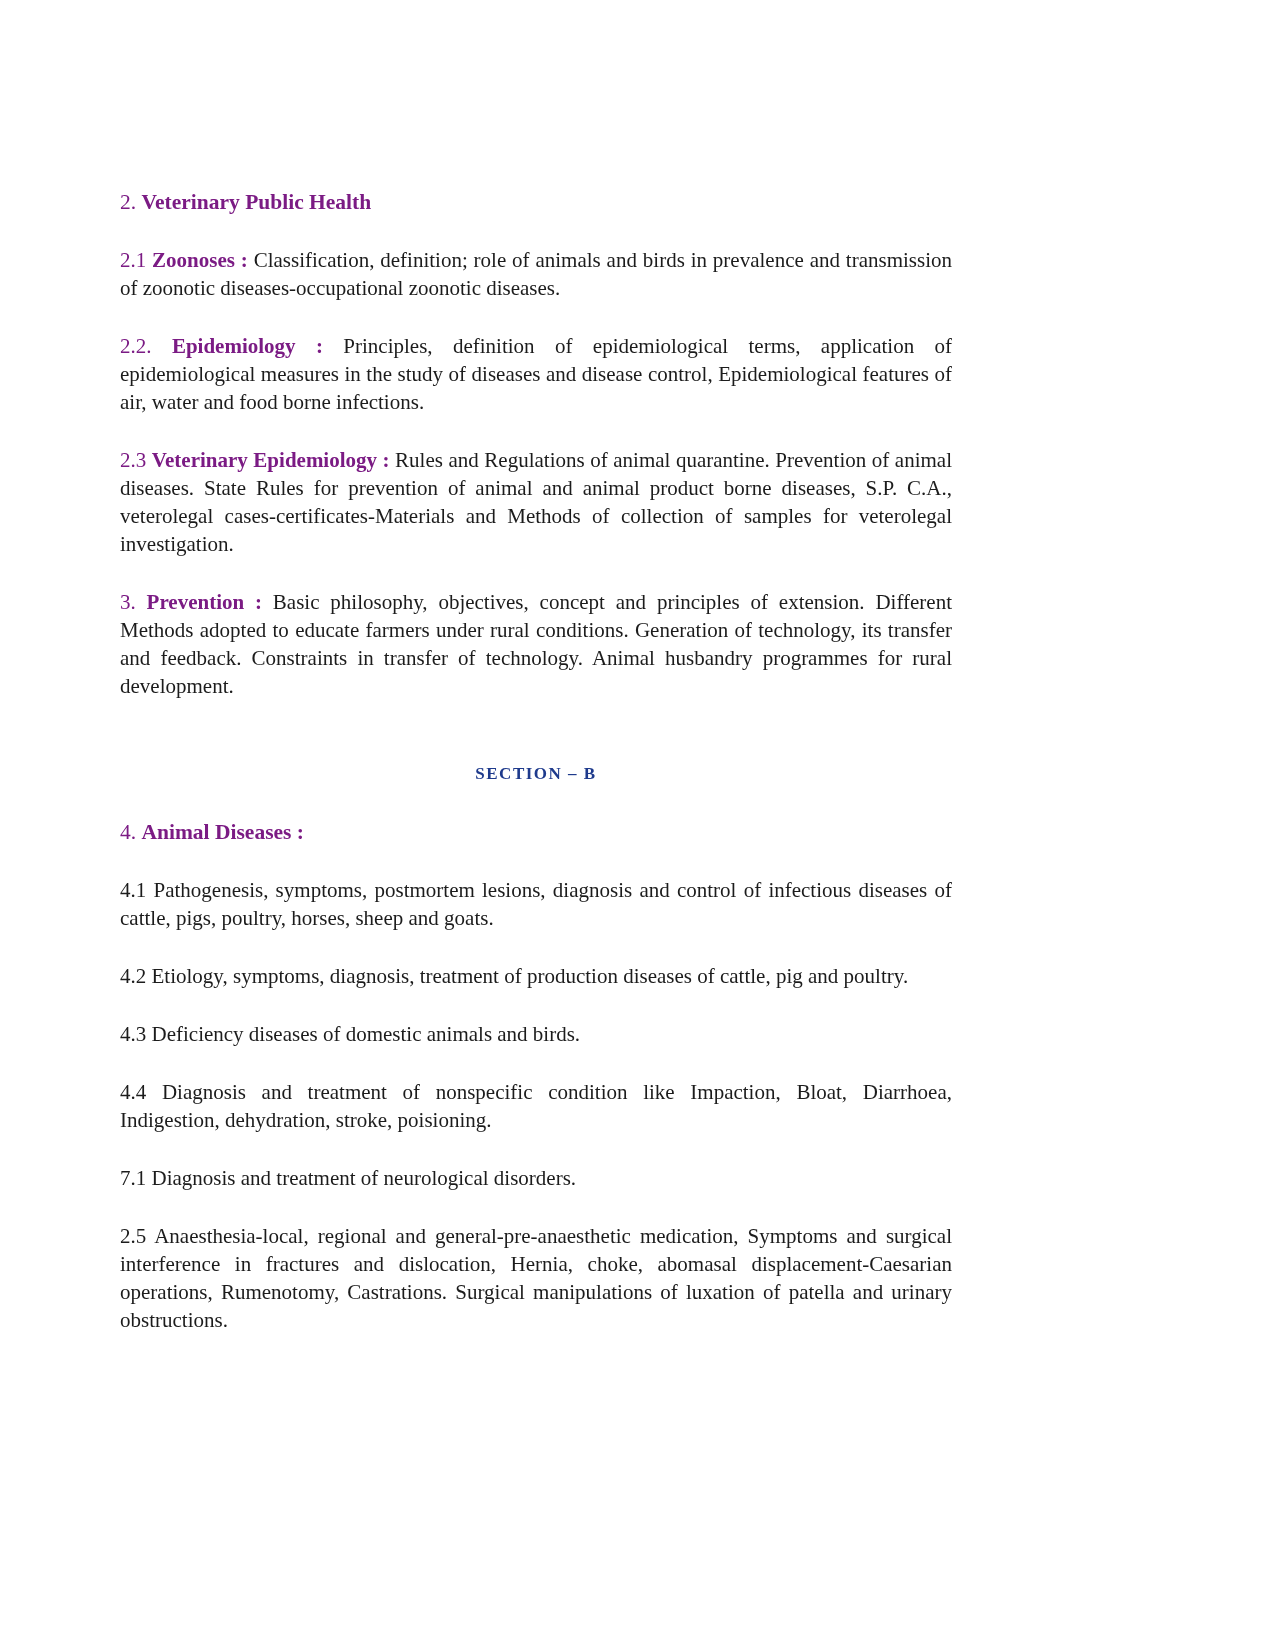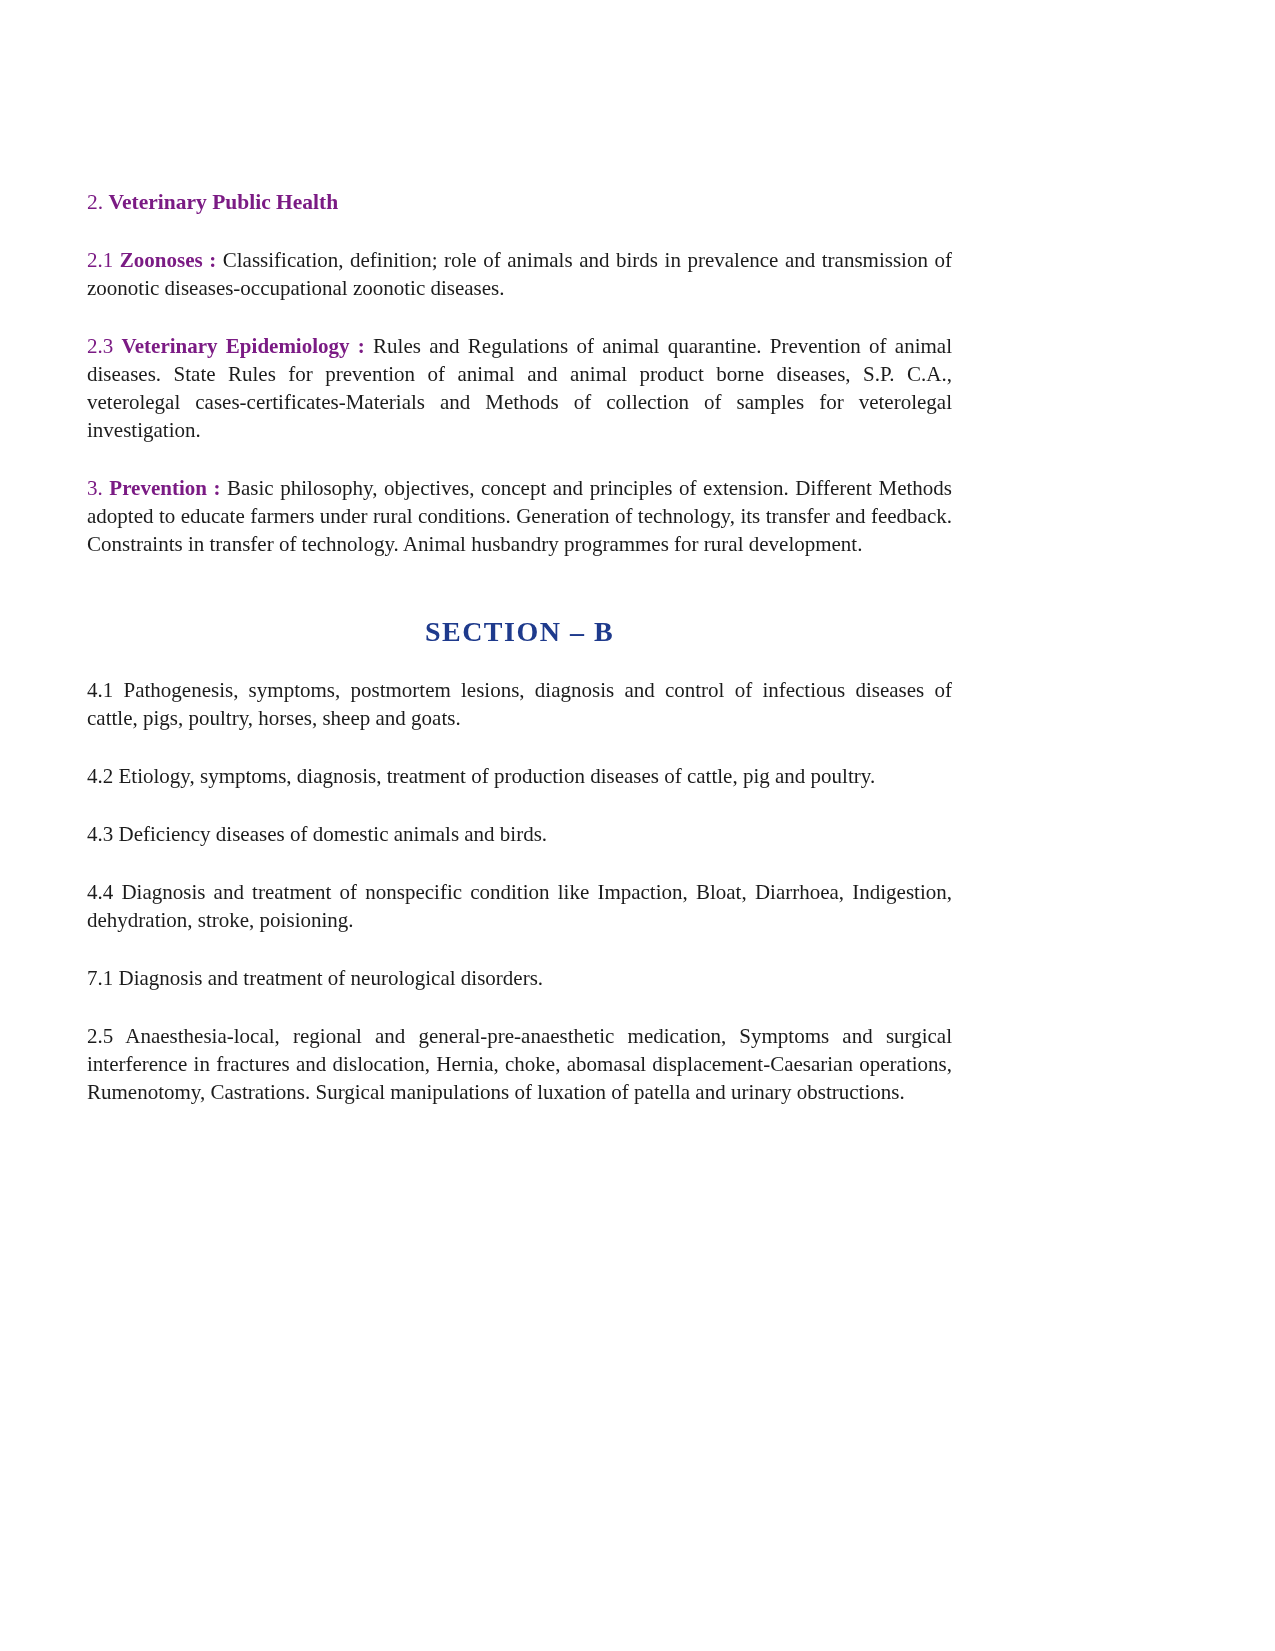--- a/index.html
+++ b/index.html
@@ -12,21 +12,21 @@
   body{
     width:1275px;
     min-height:1651px;
     background:var(--paper);
     font-family:"Liberation Serif", serif;
   }
   .page{
     box-sizing:border-box;
     width:1142px;
     min-height:1651px;
-    padding:188px 190px 140px 87px;
+    padding:188px 190px 140px 120px;
     color:var(--ink);
     font-size:21px;
     line-height:28px;
   }
   h2.heading{
     font-size:21.5px;
     line-height:28px;
     font-weight:normal;
     color:var(--purple);
     margin:0 0 30px 0;
@@ -42,38 +42,40 @@
   }
   .pnum{
     color:var(--purple);
   }
   strong.lead{
     color:var(--purple);
     font-weight:bold;
   }
   h3.section-heading{
     color:var(--navy);
-    font-size:28px;
+    font-size:17px;
     line-height:28px;
     font-weight:bold;
     text-align:center;
     letter-spacing:1.5px;
     margin:60px 0 30px 0;
   }
 </style>
 </head>
 <body>
 
 <main class="page">
   <div>
       <h2 class="heading"><span class="pnum">2. </span><strong>Veterinary Public Health</strong></h2>
       <p class="para"><span class="pnum">2.1 </span><strong class="lead">Zoonoses :</strong> Classification, definition; role of animals and birds in prevalence and transmission of zoonotic diseases-occupational zoonotic diseases.</p>
+      <p class="para"><span class="pnum">2.2. </span><strong class="lead">Epidemiology :</strong> Principles, definition of epidemiological terms, application of epidemiological measures in the study of diseases and disease control, Epidemiological features of air, water and food borne infections.</p>
       <p class="para"><span class="pnum">2.3 </span><strong class="lead">Veterinary Epidemiology :</strong> Rules and Regulations of animal quarantine. Prevention of animal diseases. State Rules for prevention of animal and animal product borne diseases, S.P. C.A., veterolegal cases-certificates-Materials and Methods of collection of samples for veterolegal investigation.</p>
       <p class="para"><span class="pnum">3. </span><strong class="lead">Prevention :</strong> Basic philosophy, objectives, concept and principles of extension. Different Methods adopted to educate farmers under rural conditions. Generation of technology, its transfer and feedback. Constraints in transfer of technology. Animal husbandry programmes for rural development.</p>
       <h3 class="section-heading">SECTION – B</h3>
+      <h2 class="heading"><span class="pnum">4. </span><strong>Animal Diseases :</strong></h2>
       <p class="para">4.1 Pathogenesis, symptoms, postmortem lesions, diagnosis and control of infectious diseases of cattle, pigs, poultry, horses, sheep and goats.</p>
       <p class="para">4.2 Etiology, symptoms, diagnosis, treatment of production diseases of cattle, pig and poultry.</p>
       <p class="para">4.3 Deficiency diseases of domestic animals and birds.</p>
       <p class="para">4.4 Diagnosis and treatment of nonspecific condition like Impaction, Bloat, Diarrhoea, Indigestion, dehydration, stroke, poisioning.</p>
       <p class="para">7.1 Diagnosis and treatment of neurological disorders.</p>
       <p class="para">2.5 Anaesthesia-local, regional and general-pre-anaesthetic medication, Symptoms and surgical interference in fractures and dislocation, Hernia, choke, abomasal displacement-Caesarian operations, Rumenotomy, Castrations. Surgical manipulations of luxation of patella and urinary obstructions.</p>
     </div>
 </main>
 
 </body></html>

